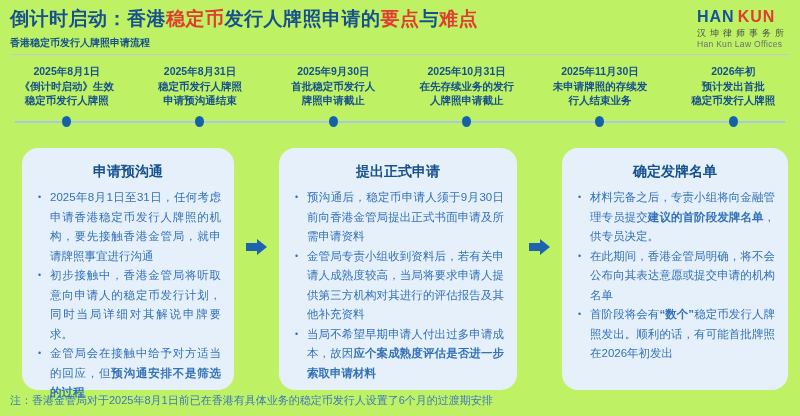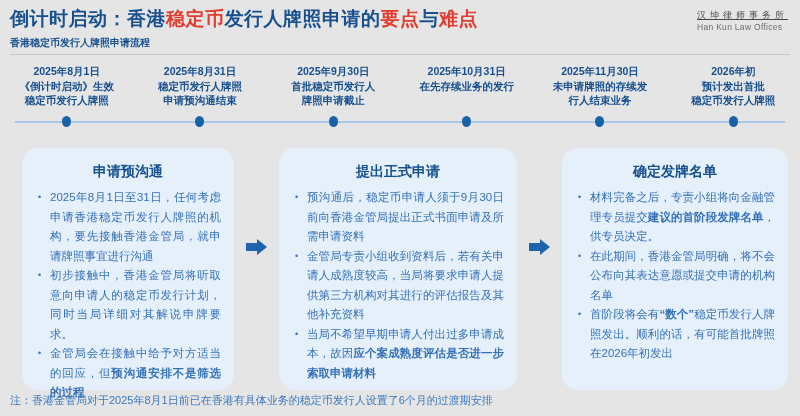--- a/index.html
+++ b/index.html
@@ -8,39 +8,39 @@
     --body-blue:#3471B7;
     --card-bg:#E5F0FB;
     --dot:#1661A8;
     --line:#A9C7E9;
     --arrow:#1E63AD;
     --note:#3B78C0;
     --divider:#C6CAD0;
   }
   html,body{margin:0;padding:0;background:#fff;}
   .slide{
-    position:relative;width:800px;height:416px;background:#e5e5e5;overflow:hidden;
+    position:relative;width:800px;height:416px;background:#bef264;overflow:hidden;
     font-family:"Liberation Sans","DejaVu Sans",sans-serif;
   }
   
   .page-title{position:absolute;left:10px;top:6px;font-size:19px;font-weight:bold;letter-spacing:.5px;white-space:nowrap;}
   .page-title .navy{color:var(--navy);}
   .page-title .red{color:var(--red);}
   .page-subtitle{position:absolute;left:10px;top:36px;font-size:10px;font-weight:bold;color:var(--navy);}
   .header-divider{position:absolute;left:10px;right:10px;top:54px;height:1px;background:var(--divider);}
   
   .logo{position:absolute;right:12px;top:8px;text-align:left;line-height:1.1;}
   .logo-word{font-size:16px;font-weight:bold;letter-spacing:1px;white-space:nowrap;}
   .logo-word .w1{color:#1553A0;}
   .logo-word .w2{color:var(--red);margin-left:3px;}
-  .logo-cn{font-size:9px;letter-spacing:4px;color:#45494E;margin-top:3px;white-space:nowrap;text-decoration:underline;}
+  .logo-cn{font-size:9px;letter-spacing:4px;color:#45494E;margin-top:3px;white-space:nowrap;}
   .logo-en{font-size:8.5px;color:#6A6E73;margin-top:2px;letter-spacing:.3px;white-space:nowrap;}
   
   .timeline{position:absolute;top:64px;left:0;right:0;}
-  .tl-items{display:flex;justify-content:center;}
+  .tl-items{display:flex;}
   .tl-item{flex:1;text-align:center;font-size:10.5px;font-weight:bold;color:var(--navy);line-height:14.5px;padding:0 4px;}
   .tl-track{position:relative;height:14px;margin-top:7px;}
   .tl-line{position:absolute;left:15px;right:15px;top:6px;height:2px;background:var(--line);}
   .tl-dots{position:absolute;left:0;right:0;top:0;bottom:0;display:flex;}
   .tl-dot-cell{flex:1;display:flex;justify-content:center;}
   .tl-dot{width:9px;height:11px;border-radius:50%;background:var(--dot);margin-top:1px;}
   
   .cards{position:absolute;top:148px;left:22px;right:12px;display:flex;justify-content:space-between;}
   .card{background:var(--card-bg);border-radius:16px;height:242px;box-sizing:border-box;padding:10px 13px;}
   .card-1{width:212px;}
@@ -59,20 +59,23 @@
   .footnote{position:absolute;left:10px;bottom:8px;font-size:11px;color:var(--note);margin-top:24px;}
 </style>
 </head>
 <body>
 
 <div class="slide">
 
   <div class="page-title"><span class="navy">倒计时启动：香港</span><span class="red">稳定币</span><span class="navy">发行人牌照申请的</span><span class="red">要点</span><span class="navy">与</span><span class="red">难点</span></div>
 
   <div class="logo">
+    <div class="logo-word">
+      <span class="w1">HAN</span><span class="w2">KUN</span>
+    </div>
     <div class="logo-cn">汉坤律师事务所</div>
     <div class="logo-en">Han Kun Law Offices</div>
   </div>
 
   <div class="page-subtitle">香港稳定币发行人牌照申请流程</div>
   <div class="header-divider"></div>
 
   <div class="timeline">
     <div class="tl-items">
         <div class="tl-item">
@@ -86,20 +89,21 @@
           <div>申请预沟通结束</div>
         </div>
         <div class="tl-item">
           <div>2025年9月30日</div>
           <div>首批稳定币发行人</div>
           <div>牌照申请截止</div>
         </div>
         <div class="tl-item">
           <div>2025年10月31日</div>
           <div>在先存续业务的发行</div>
+          <div>人牌照申请截止</div>
         </div>
         <div class="tl-item">
           <div>2025年11月30日</div>
           <div>未申请牌照的存续发</div>
           <div>行人结束业务</div>
         </div>
         <div class="tl-item">
           <div>2026年初</div>
           <div>预计发出首批</div>
           <div>稳定币发行人牌照</div>

